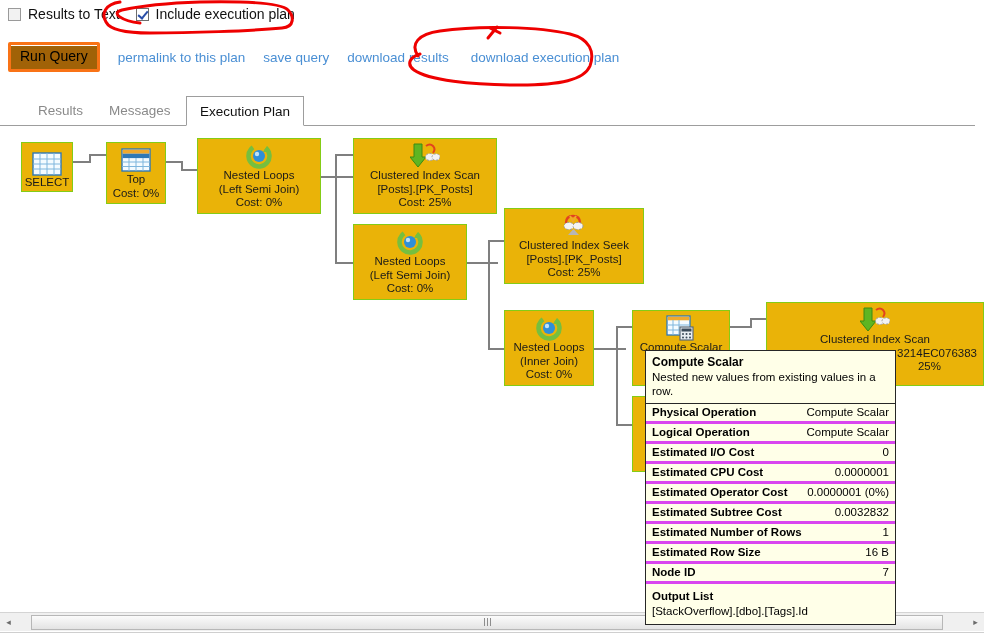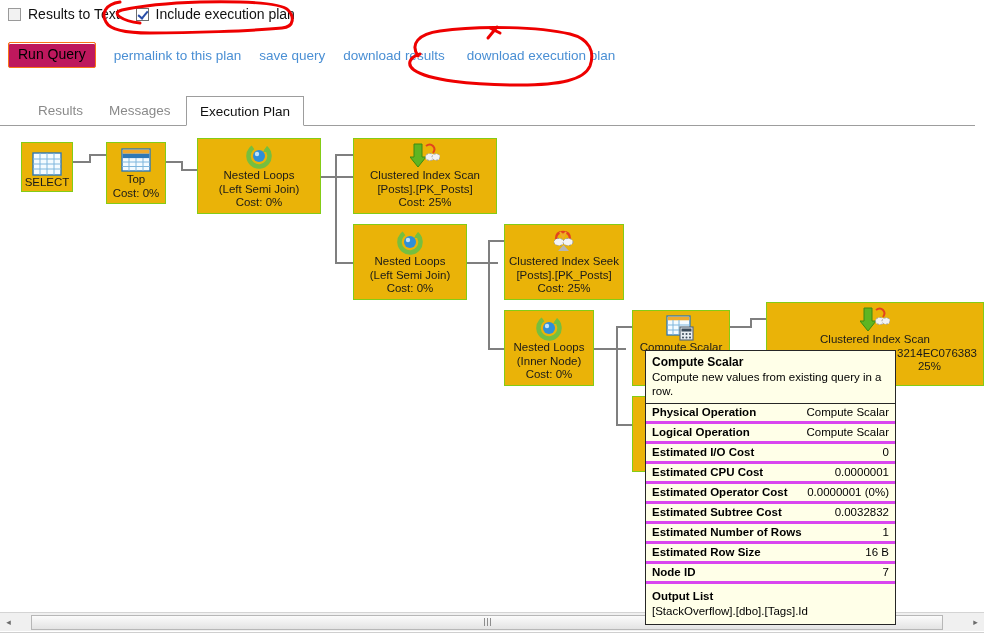--- a/index.html
+++ b/index.html
@@ -20,21 +20,21 @@
   .cbox.on::after{
     content:"";position:absolute;left:3px;top:0px;width:4px;height:8px;
     border:solid #2a4ea8;border-width:0 2px 2px 0;transform:rotate(40deg);
   }
   .chk-label{margin-left:7px;font-size:14px;color:#111;letter-spacing:0px;}
   .chk-gap{width:16px;display:inline-block;}
 
   .btn-row{position:absolute;left:8px;top:42px;display:flex;align-items:center;}
   .run-btn{
     font-family:"Liberation Sans",sans-serif;font-size:14px;color:#000;
-    background:#be185d;border:1px solid #f97316;border-radius:2px;
+    background:#a16207;border:3px solid #f97316;border-radius:2px;
     padding:4px 9px 5px 9px;cursor:pointer;line-height:1.1;
     box-shadow:inset 0 1px 0 #fff;
   }
   .tlink{
     color:#4a8fd4;font-size:13.5px;margin-left:18px;text-decoration:none;cursor:pointer;
   }
 
   
   #tabs{position:absolute;left:0;top:96px;width:984px;height:32px;margin-left:11px;}
   .tab{
@@ -231,21 +231,21 @@
         <circle cx="13" cy="13" r="6" fill="#2f8fd8"></circle>
         <circle cx="11" cy="11" r="2.2" fill="#bfe2f7"></circle>
         <polygon points="21,3 25,9 17,9" fill="#76bf3f"></polygon>
       </svg>
     </div>
     <div class="ntext">Nested Loops</div>
     <div class="ntext">(Left Semi Join)</div>
     <div class="ntext">Cost: 0%</div>
   </div>
 
-  <div class="node" style="left:504px;top:96px;width:120px;height:76px;">
+  <div class="node" style="left:504px;top:80px;width:140px;height:76px;">
     <div class="ico">
       <svg width="30" height="26" viewBox="0 0 30 26">
         <path d="M7 10 q0 -7 7 -7 q7 0 7 7" fill="none" stroke="#e2431f" stroke-width="2.4"></path>
         <path d="M11 3 l3 5 l3 -5" fill="none" stroke="#f0a92c" stroke-width="2"></path>
         <ellipse cx="10" cy="13" rx="5" ry="3.6" fill="#f4f4f4" stroke="#9b9b9b" stroke-dasharray="2 1.6"></ellipse>
         <ellipse cx="19" cy="13" rx="5" ry="3.6" fill="#f4f4f4" stroke="#9b9b9b" stroke-dasharray="2 1.6"></ellipse>
         <polygon points="14.5,16 20,22 9,22" fill="#b6b6b6"></polygon>
       </svg>
     </div>
     <div class="ntext">Clustered Index Seek</div>
@@ -256,21 +256,21 @@
   <div class="node" style="left:504px;top:182px;width:90px;height:76px;">
     <div class="ico">
       <svg width="26" height="26" viewBox="0 0 26 26">
         <circle cx="13" cy="13" r="10.5" fill="none" stroke="#76bf3f" stroke-width="4.5" stroke-dasharray="52 14" transform="rotate(-50 13 13)"></circle>
         <circle cx="13" cy="13" r="6" fill="#2f8fd8"></circle>
         <circle cx="11" cy="11" r="2.2" fill="#bfe2f7"></circle>
         <polygon points="21,3 25,9 17,9" fill="#76bf3f"></polygon>
       </svg>
     </div>
     <div class="ntext">Nested Loops</div>
-    <div class="ntext">(Inner Node)</div>
+    <div class="ntext">(Inner Join)</div>
     <div class="ntext">Cost: 0%</div>
   </div>
 
   <div class="node" style="left:632px;top:182px;width:98px;height:76px;">
     <div class="ico">
       <svg width="30" height="26" viewBox="0 0 30 26">
         <rect x="1" y="1" width="23" height="19" fill="#f4fbff" stroke="#2f78b5" stroke-width="1.3"></rect>
         <rect x="1.7" y="1.7" width="21.6" height="3.6" fill="#f0a92c"></rect>
         <line x1="1" y1="10" x2="24" y2="10" stroke="#7fb6dd" stroke-width="1"></line>
         <line x1="1" y1="15" x2="24" y2="15" stroke="#7fb6dd" stroke-width="1"></line>
@@ -306,21 +306,21 @@
   <div class="node" style="left:632px;top:268px;width:68px;height:76px;text-align:right;">
     <div style="height:32px;"></div>
     <div class="ntext" style="padding-right:2px;">Clu</div>
     <div class="ntext" style="padding-right:2px;">[V</div>
   </div>
 </div>
 
 <div id="tooltip">
   <div class="tt-head">
     <div class="tt-title">Compute Scalar</div>
-    <div class="tt-desc">Compute new values from existing query in a row.</div>
+    <div class="tt-desc">Nested new values from existing values in a row.</div>
   </div>
   <div class="tt-rows">
     <div class="tt-row">
       <span class="k">Physical Operation</span>
       <span class="v">Compute Scalar</span>
     </div>
     <div class="tt-row">
       <span class="k">Logical Operation</span>
       <span class="v">Compute Scalar</span>
     </div>

